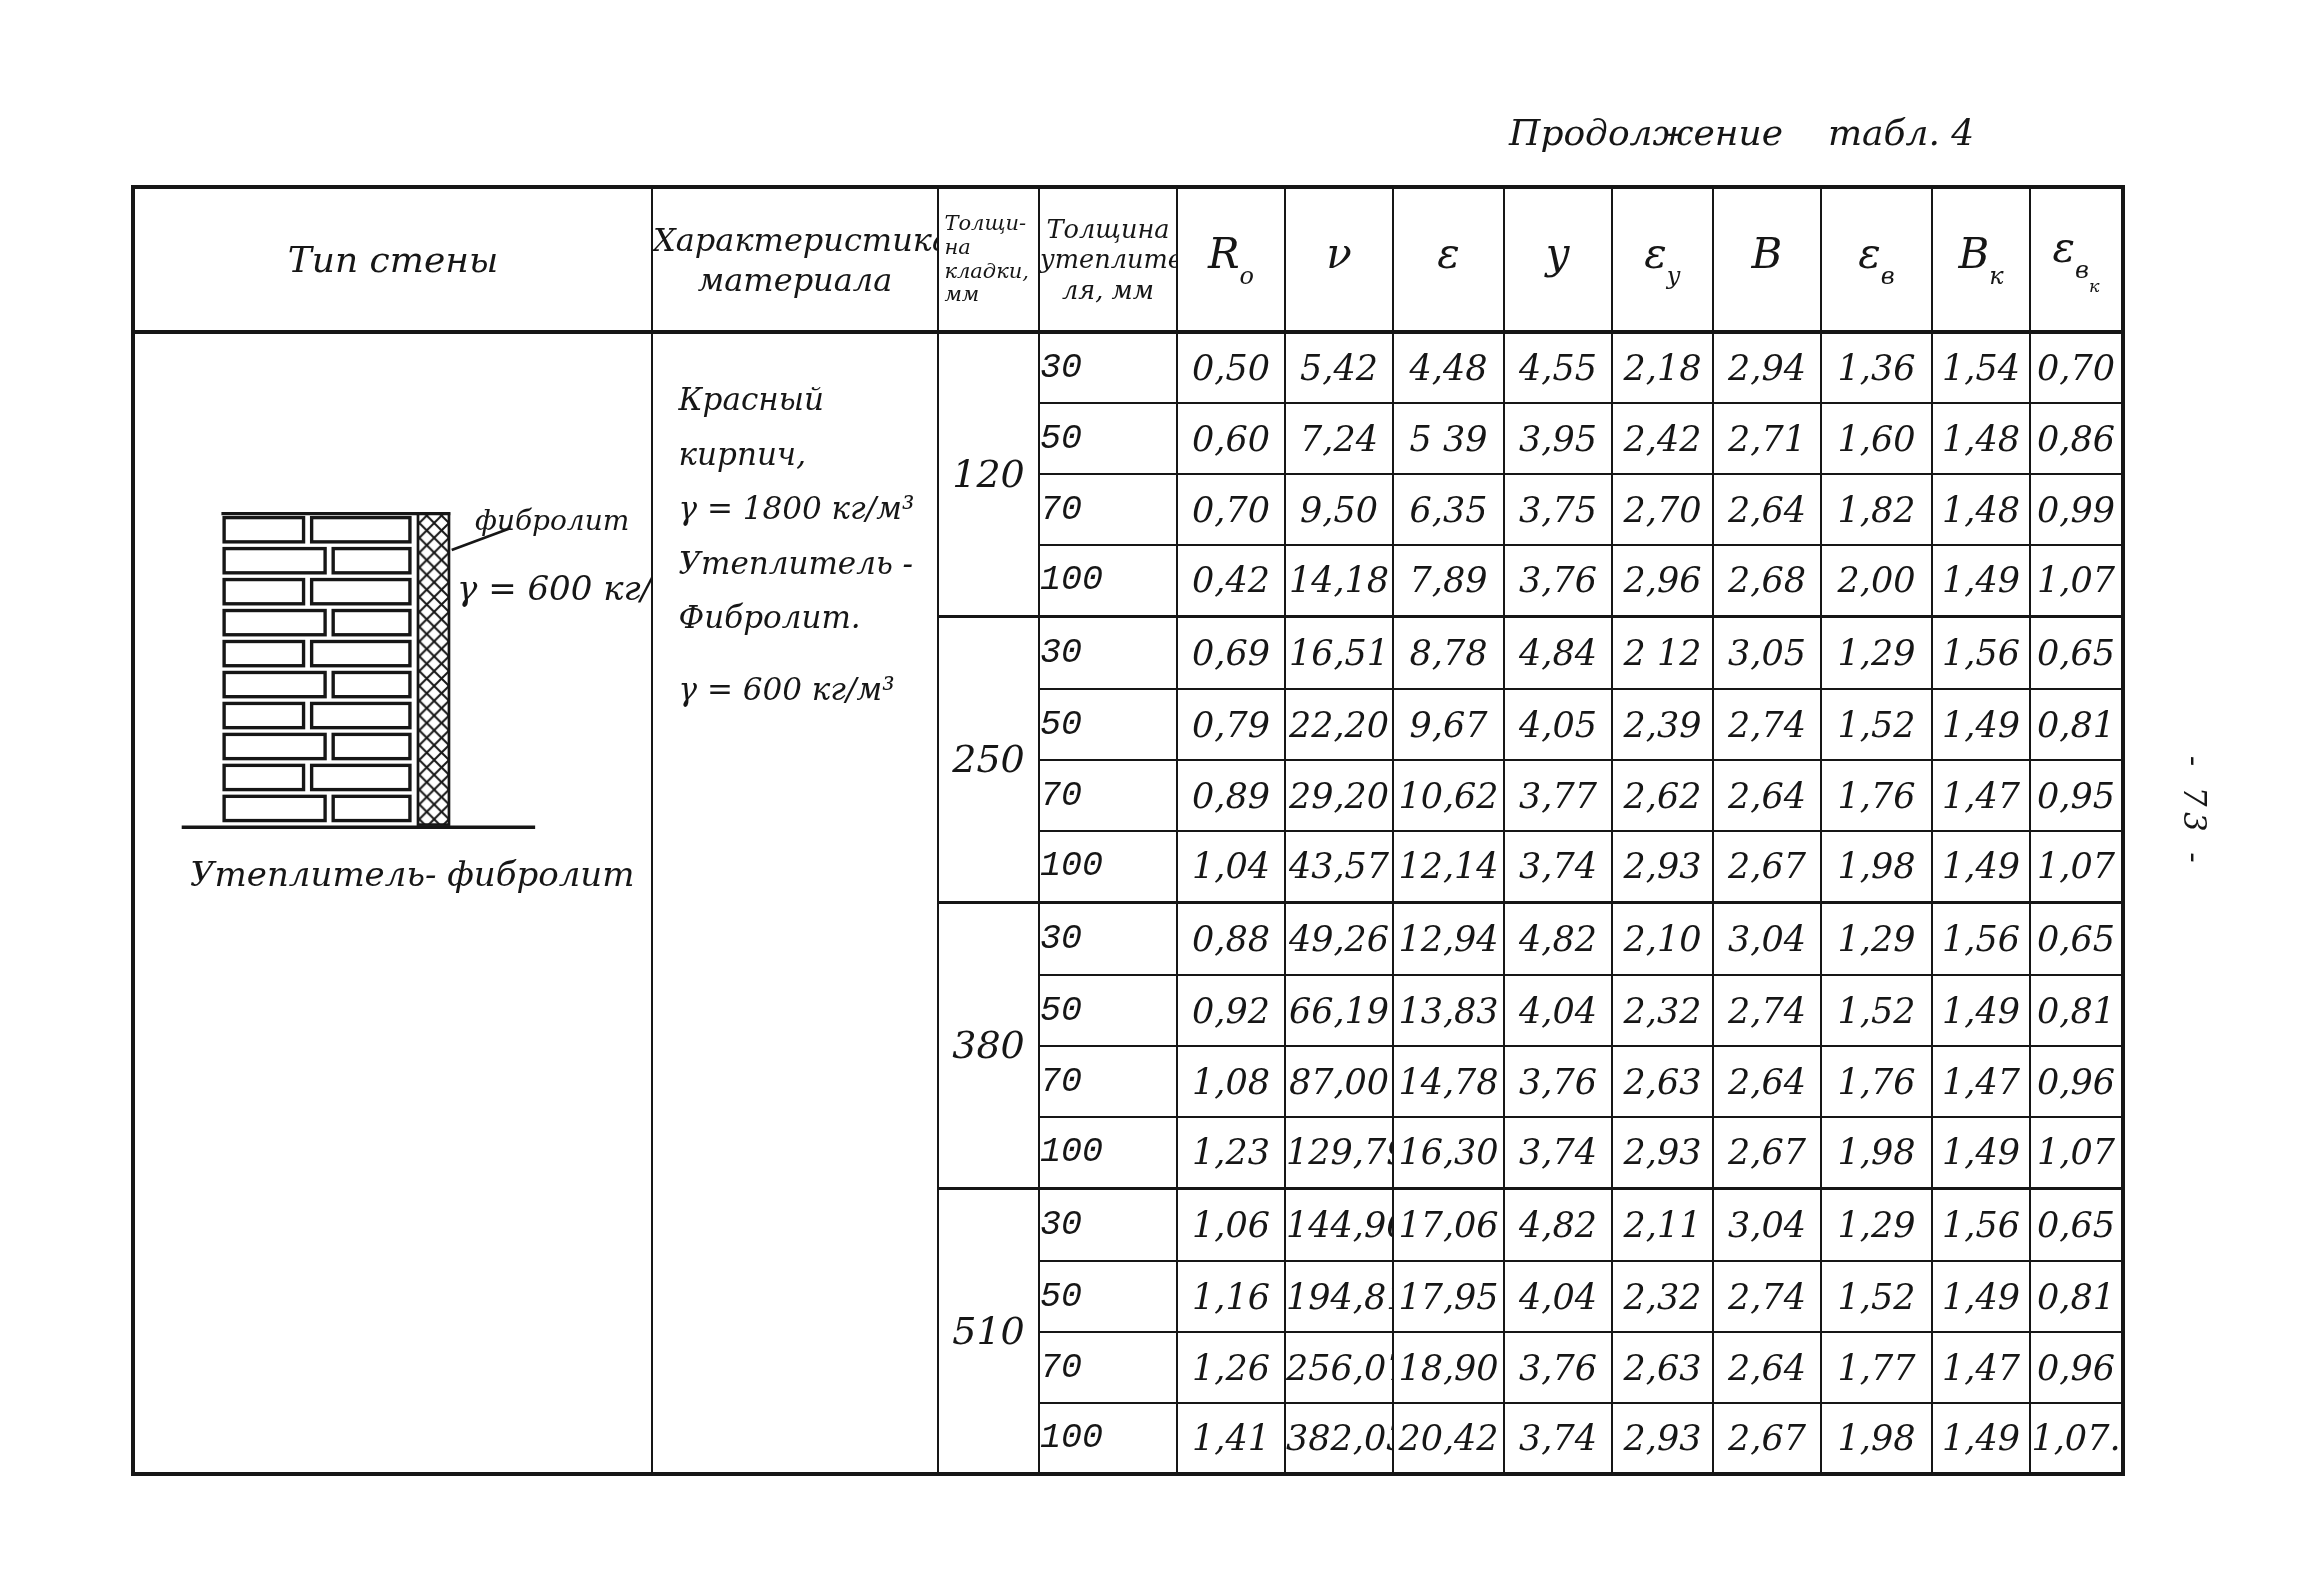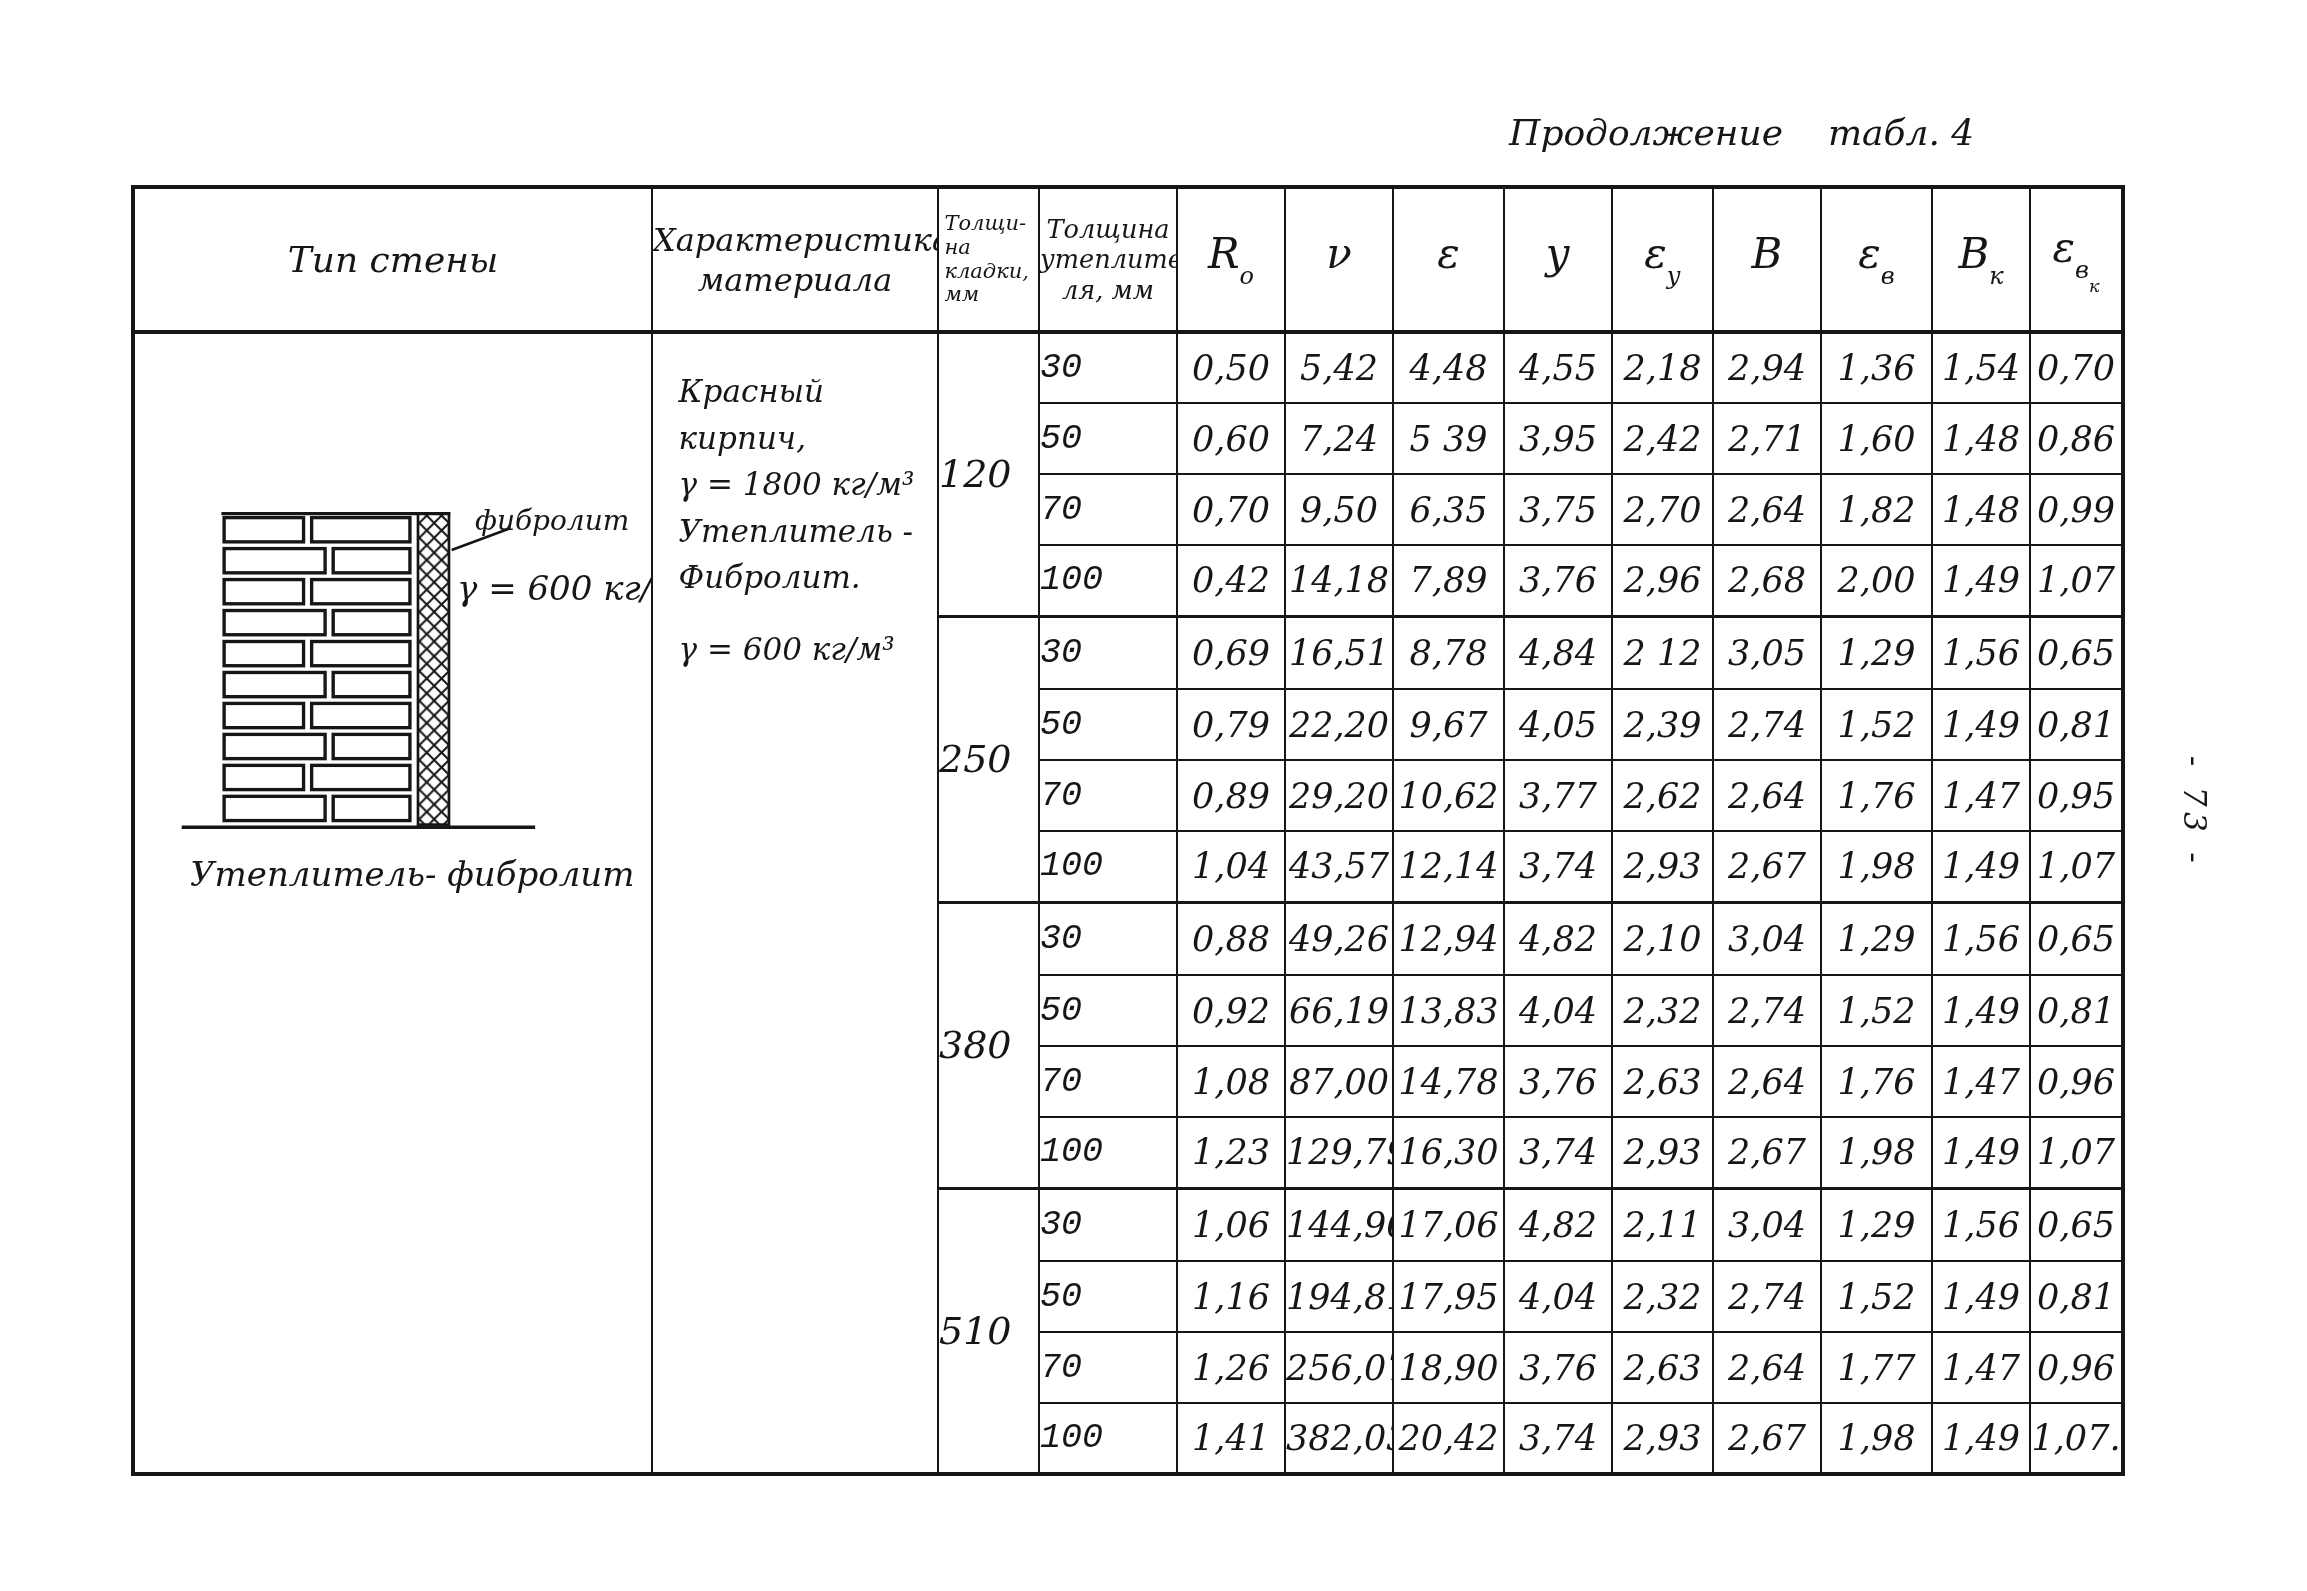--- a/index.html
+++ b/index.html
@@ -15,26 +15,26 @@
   thead th{border-bottom:4px solid #161616;height:141px;vertical-align:middle;text-align:center;font-weight:normal;}
   tbody tr{height:71px;}
   tr.group-top td{border-top-width:3.4px;}
   .h-wall{font-size:36px;}
   .h-mat{font-size:32px;line-height:1.25;}
   .h-mas{font-size:21px;line-height:1.12;text-align:left;padding-left:5.4px;}
   .h-ins{font-size:25.6px;line-height:1.18;}
   .sym-main{font-size:42px;}
   .sym-sub{font-size:24px;vertical-align:-16px;}
   .sym-subsub{font-size:17.5px;vertical-align:-30px;}
-  .masonry-cell{font-size:38px;text-align:left;vertical-align:middle;margin-left:12px;}
+  .masonry-cell{font-size:38px;text-align:center;vertical-align:middle;margin-left:12px;}
   .ins-cell{font-size:35px;text-align:left;vertical-align:middle;font-family:Liberation Mono, monospace;}
   .val-cell{font-size:35px;text-align:center;vertical-align:middle;}
   .material-cell{vertical-align:top;}
   .mat-inner{padding:34px 10px 0 25.6px;font-size:31px;line-height:1.5;}
-  .mat-line{white-space:nowrap;}
+  .mat-line{white-space:nowrap;margin-top:8px;}
   .mat-gamma2{margin-top:25.6px;}
   .wall-cell{vertical-align:top;}
   .wall-inner{position:relative;height:1138px;width:100%;padding-left:28px;}
   .wall-svg{position:absolute;left:77px;top:174px;overflow:visible;}
   .lbl-fibrolit{position:absolute;left:340px;top:170px;font-size:28px;white-space:nowrap;}
   .lbl-gamma{position:absolute;left:322px;top:234px;font-size:34px;white-space:nowrap;}
   .wall-caption{position:absolute;left:55px;top:520px;font-size:34px;white-space:nowrap;}
   .page-num{position:absolute;left:2195px;top:812px;transform:translate(-50%,-50%) rotate(90deg);font-size:31px;letter-spacing:5.4px;white-space:nowrap;}
 </style>
 </head>

